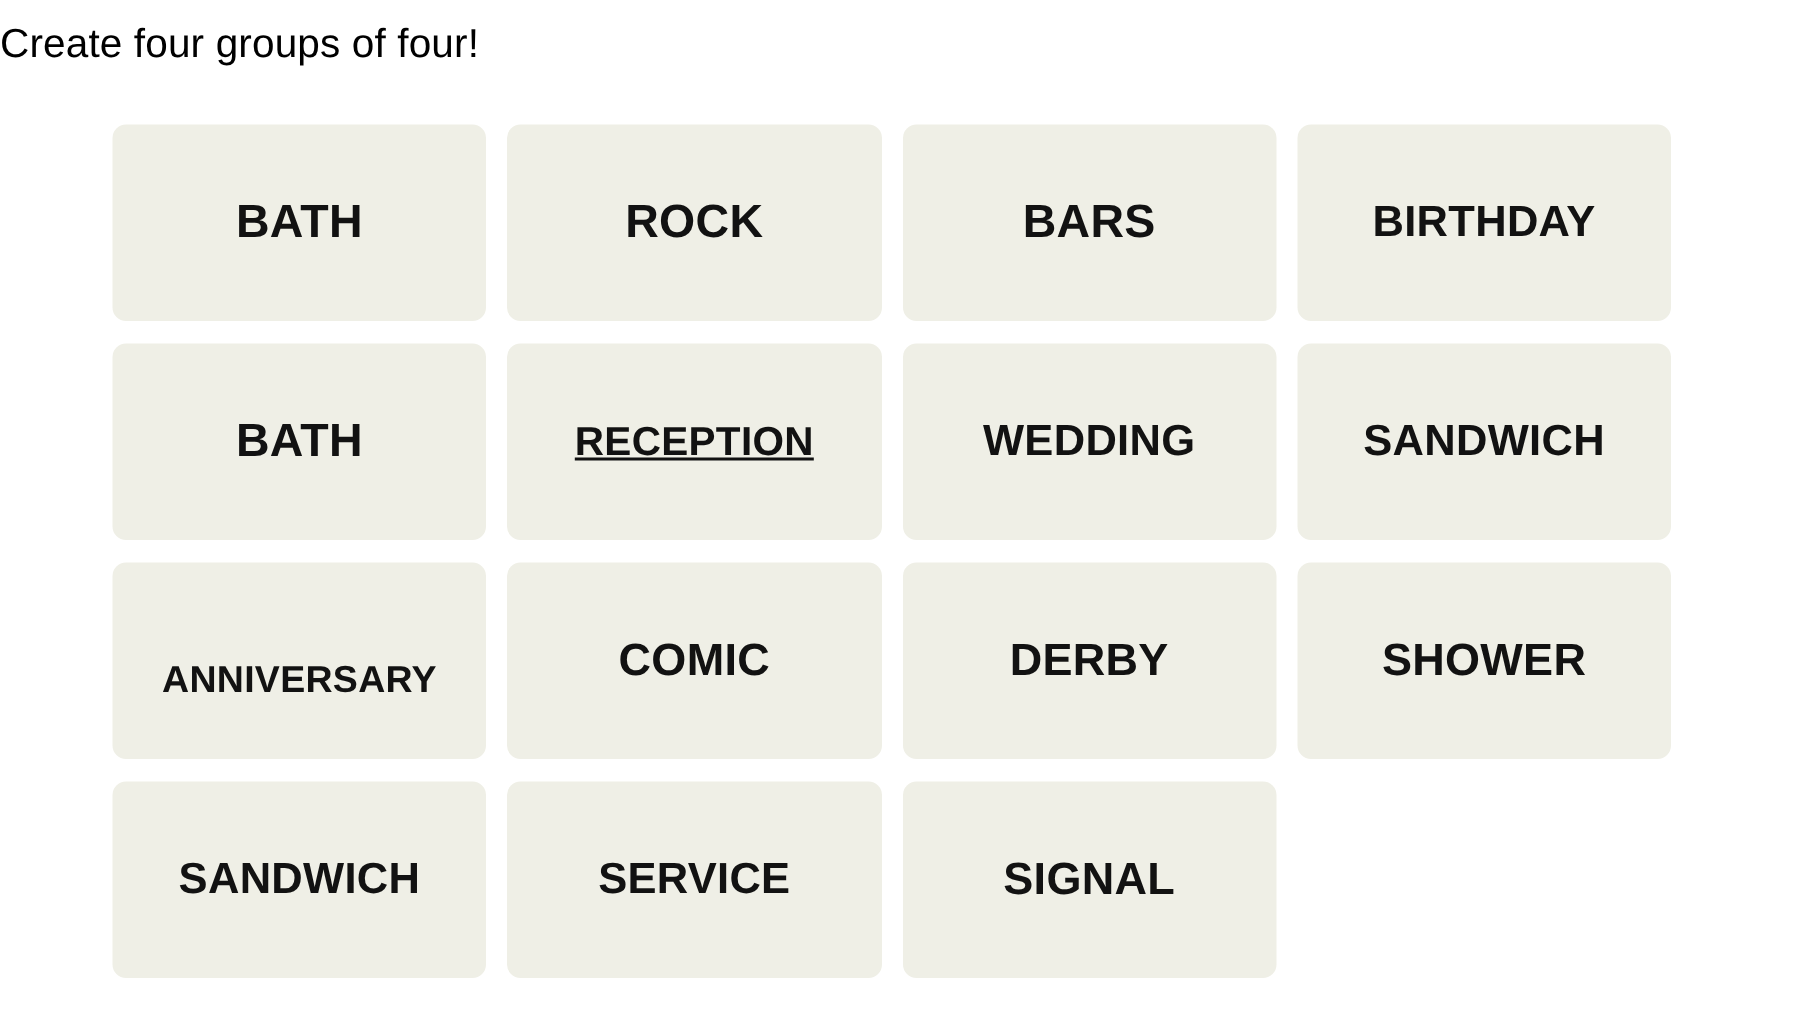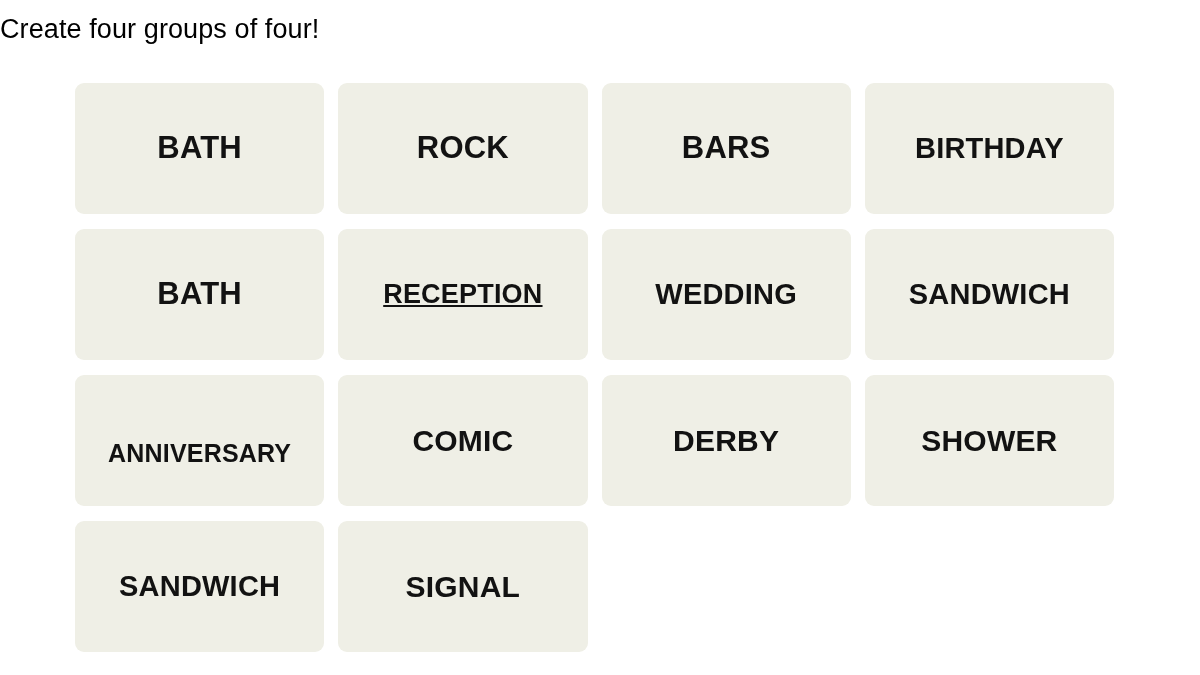--- a/index.html
+++ b/index.html
@@ -122,17 +122,20 @@
       <button class="tile">
         <span class="tile-label len-s">DERBY</span>
       </button>
       <button class="tile">
         <span class="tile-label len-s">SHOWER</span>
       </button>
       <button class="tile">
         <span class="tile-label len-m">SANDWICH</span>
       </button>
       <button class="tile">
+        <span class="tile-label len-m">SERVICE</span>
+      </button>
+      <button class="tile">
         <span class="tile-label len-s">SIGNAL</span>
       </button>
     </div>
 
 </div>
 
 </body></html>

